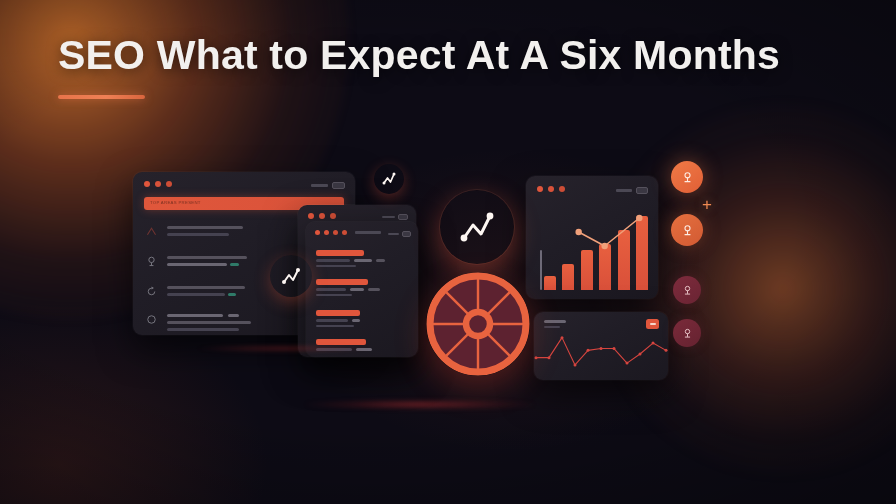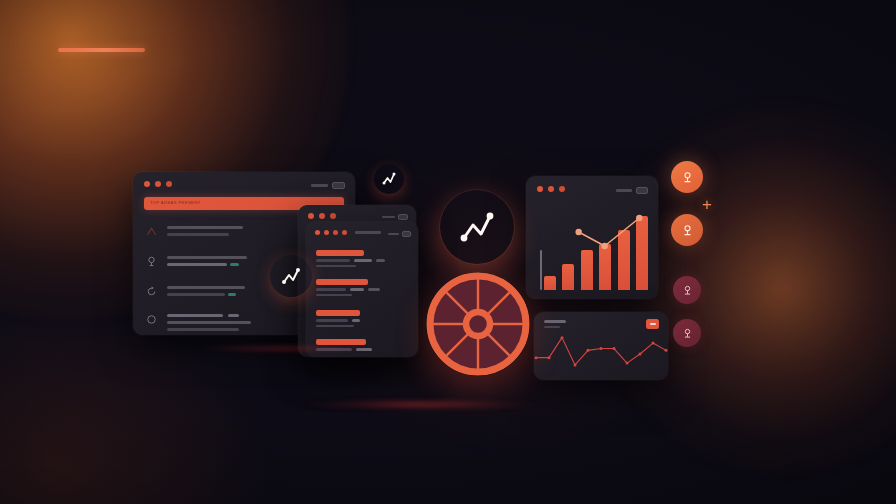--- a/index.html
+++ b/index.html
@@ -190,20 +190,21 @@
 <body>
 
 <div id="stage">
 
   <div class="glow glow-tl"></div>
   <div class="glow glow-right"></div>
   <div class="glow glow-bottom-left"></div>
   <div class="glow glow-center-warm"></div>
 
   <div id="title-block">
+    <div id="headline">SEO  What to Expect  At A   Six Months</div>
     <div id="title-underline"></div>
   </div>
 
   <div class="panel" id="panel-a">
     <div class="hdr dots">
       <span class="dot"></span>
       <span class="dot d2"></span>
       <span class="dot d3"></span>
     </div>
     <div class="hdr-right">

